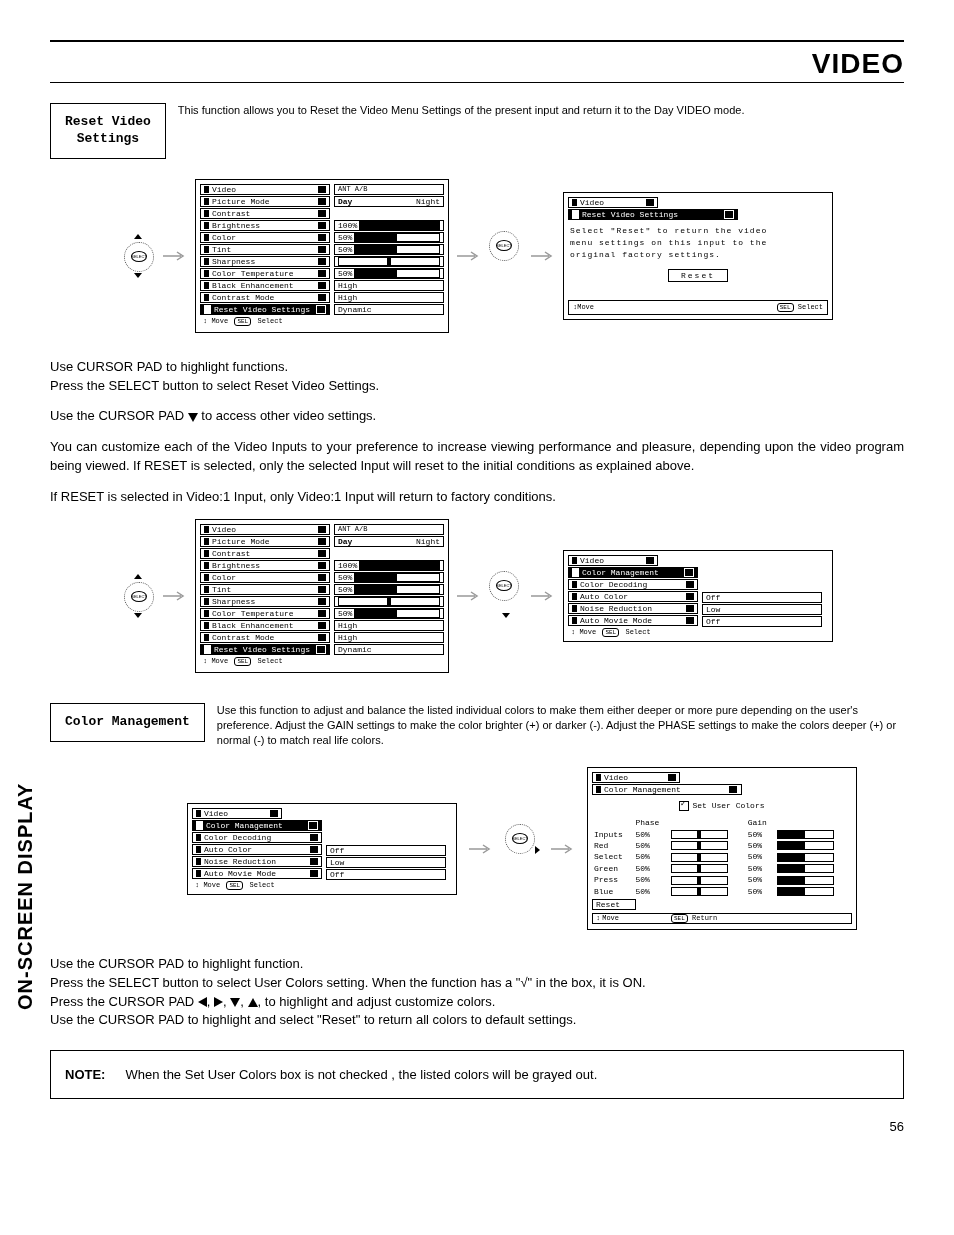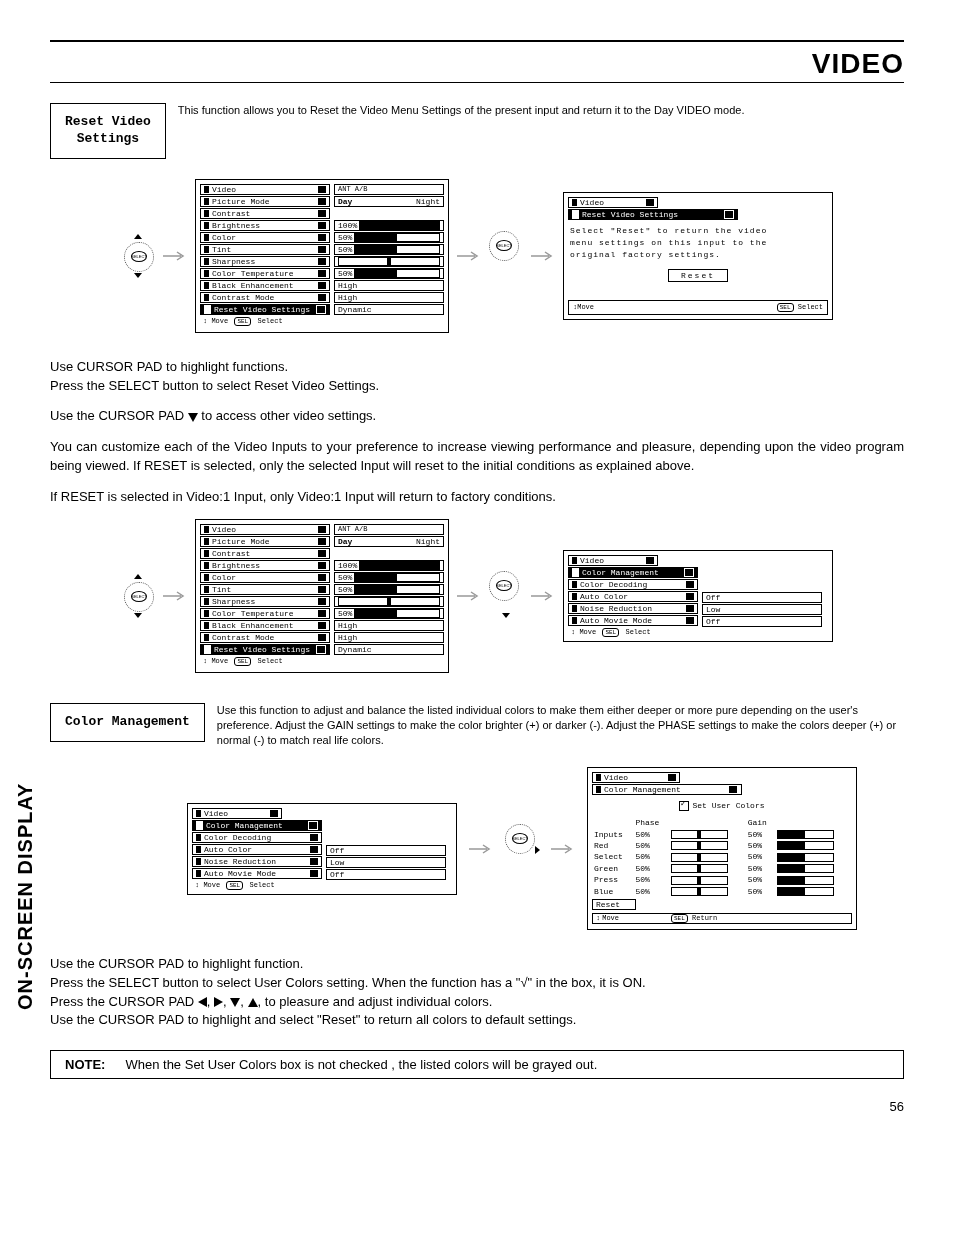--- a/index.html
+++ b/index.html
@@ -121,21 +121,21 @@
     transform: rotate(-90deg);
     transform-origin: left top;
     font-size:20px;
     font-weight:bold;
     letter-spacing:1px;
     white-space:nowrap;
   }
 
   .note-box {
     border:1px solid #000;
-    padding:6px 14px;
+    padding:16px 14px;
     font-size:13px;
     margin-top:20px;
     margin-bottom:20px;
   }
   .note-box b { margin-right:20px;}
 
   .page-num { text-align:right; font-size:13px; margin-top:10px;}
 
   .color-osd { width:260px; flex-direction:column;}
   .color-osd .hdr {display:flex; gap:4px;}
@@ -512,21 +512,21 @@
         <span>↕ </span>
         <span>Move</span>
         <span style="margin-left:50px;"><span class="sel" style="border:1px solid #000;border-radius:3px;padding:0 2px;font-size:6px;">SEL</span> <span>Return</span></span>
       </div>
   </div>
 </div>
 
 <div class="para" style="">
   <span>Use the CURSOR PAD to highlight function.</span><br>
   <span>Press the SELECT button to select User Colors setting.  When the function has a "</span>√<span>" in the box, it is ON.</span><br>
-  <span>Press  the CURSOR PAD </span><span class="tri left"></span>, <span class="tri right"></span>, <span class="tri down"></span>, <span class="tri up2"></span><span>, to pleasure and adjust individual colors.</span><br>
+  <span>Press  the CURSOR PAD </span><span class="tri left"></span>, <span class="tri right"></span>, <span class="tri down"></span>, <span class="tri up2"></span><span>, to highlight and adjust customize colors.</span><br>
   <span>Use  the CURSOR PAD to highlight and select "Reset" to return all colors to default settings.</span>
 </div>
 
 <div class="note-box">
   <b>NOTE:</b><span>When the Set User Colors box is not checked , the listed colors will be grayed out.</span>
 </div>
 
 <div class="page-num">56</div>
 
 <div class="side-label" style="top:1010px;">ON-SCREEN DISPLAY</div>

